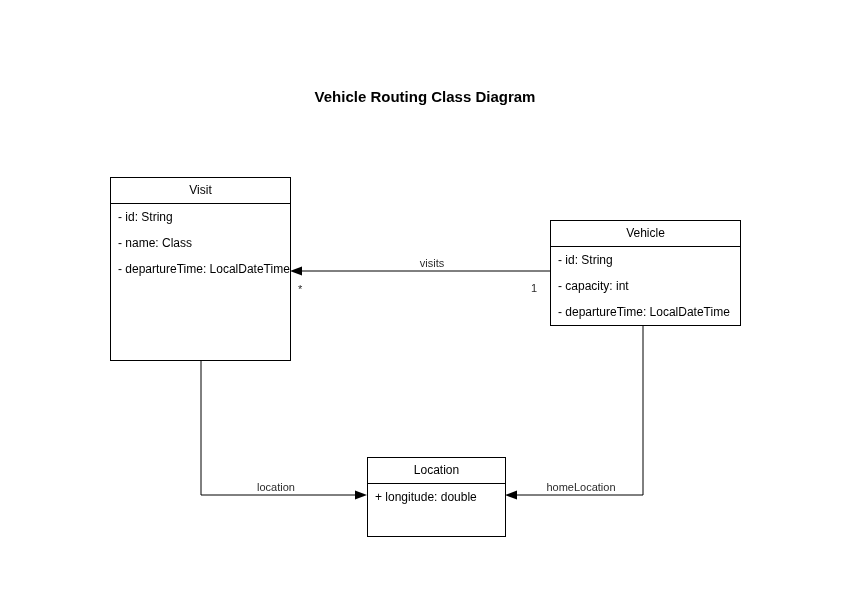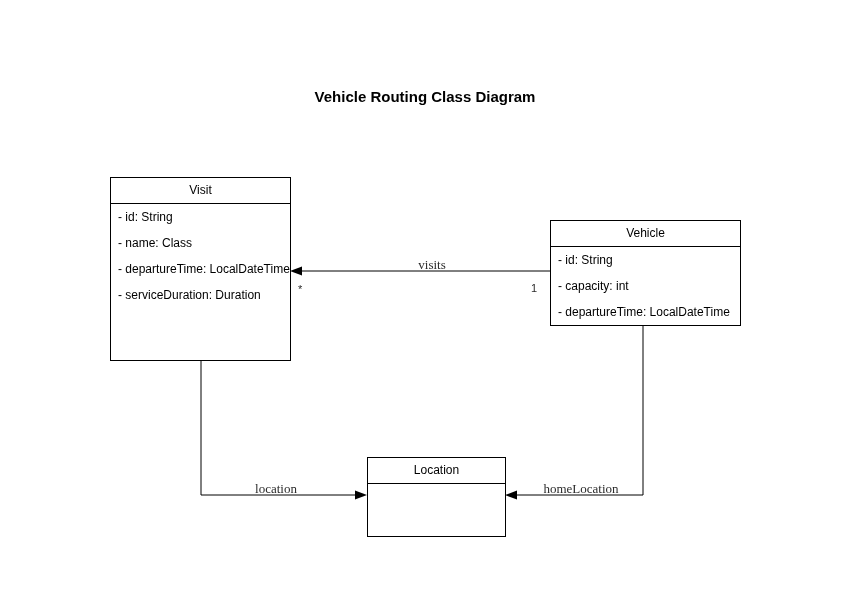--- a/index.html
+++ b/index.html
@@ -55,24 +55,23 @@
   .edges-layer {
     position: absolute;
     left: 0; top: 0;
     width: 850px; height: 600px;
     pointer-events: none;
   }
 
   .edge-label {
     position: absolute;
     transform: translateX(-50%);
-    font-size: 13px;
+    font-size: 11px;
     color: #2b2b2b;
     white-space: nowrap;
-    font-family: Liberation Serif, serif;
   }
   .multiplicity {
     position: absolute;
     font-size: 11px;
     color: #2b2b2b;
     white-space: nowrap;
   }
 
   #label-visits        { left: 432px; top: 257px; }
   #label-location      { left: 276px; top: 481px; }
@@ -104,32 +103,32 @@
       <polyline points="643,322 643,495 508,495" fill="none" stroke="#000000" stroke-width="1"></polyline>
       <polygon points="505,495 517,490.5 517,499.5" fill="#000000"></polygon>
     </g>
   </svg>
 
   <div class="uml-class" id="class-visit">
     <div class="class-header">Visit</div>
     <div class="attr-row">- id: String</div>
     <div class="attr-row">- name: Class</div>
     <div class="attr-row">- departureTime: LocalDateTime</div>
-    <div class="attr-row">- serviceDuration: Duration</div>
   </div>
 
   <div class="uml-class" id="class-vehicle">
     <div class="class-header">Vehicle</div>
     <div class="attr-row">- id: String</div>
     <div class="attr-row">- capacity: int</div>
     <div class="attr-row">- departureTime: LocalDateTime</div>
   </div>
 
   <div class="uml-class" id="class-location">
     <div class="class-header">Location</div>
+    <div class="attr-row">+ longitude: double</div>
   </div>
 
   <div class="edge-label" id="label-visits">visits</div>
   <div class="edge-label" id="label-location">location</div>
   <div class="edge-label" id="label-home-location">homeLocation</div>
 
   <div class="multiplicity" id="mult-visits-target">*</div>
   <div class="multiplicity" id="mult-visits-source">1</div>
 
 </div>

